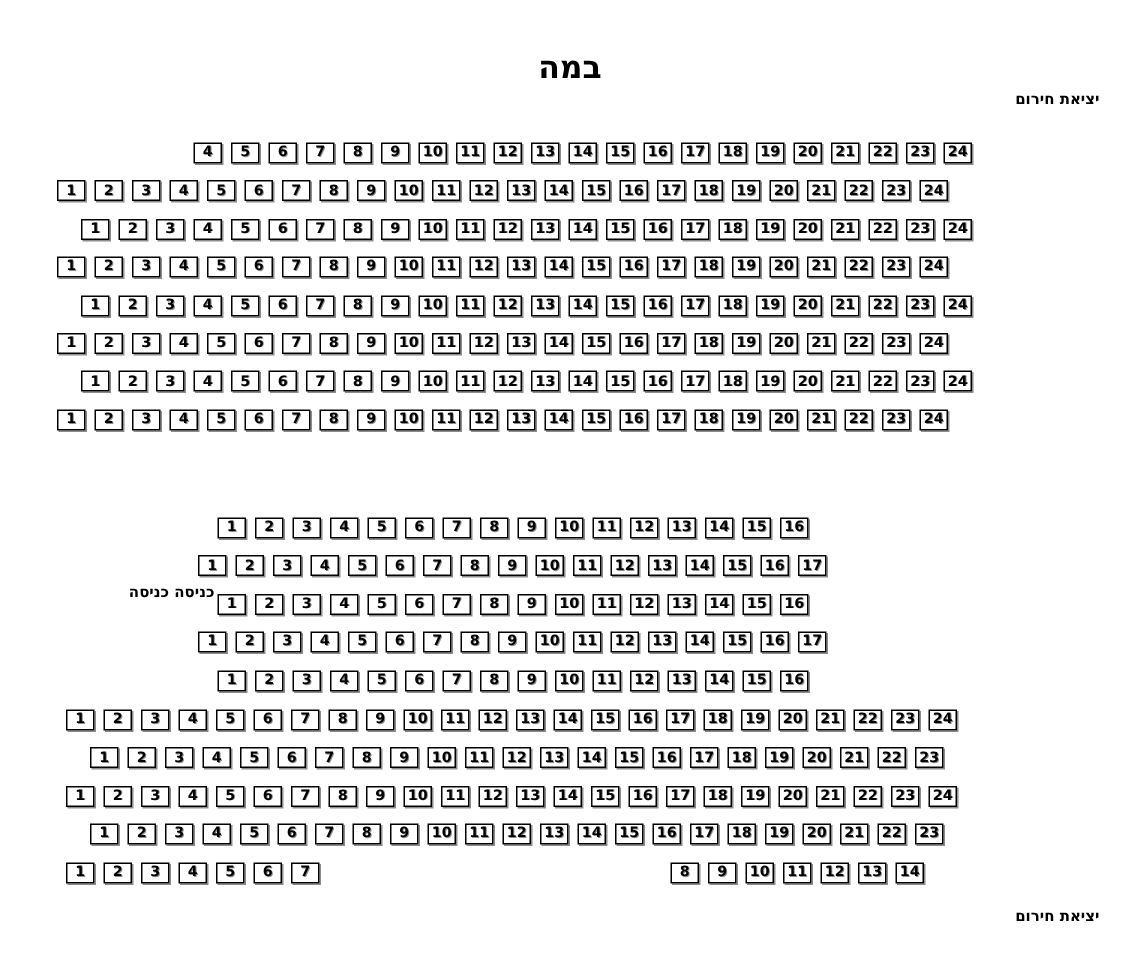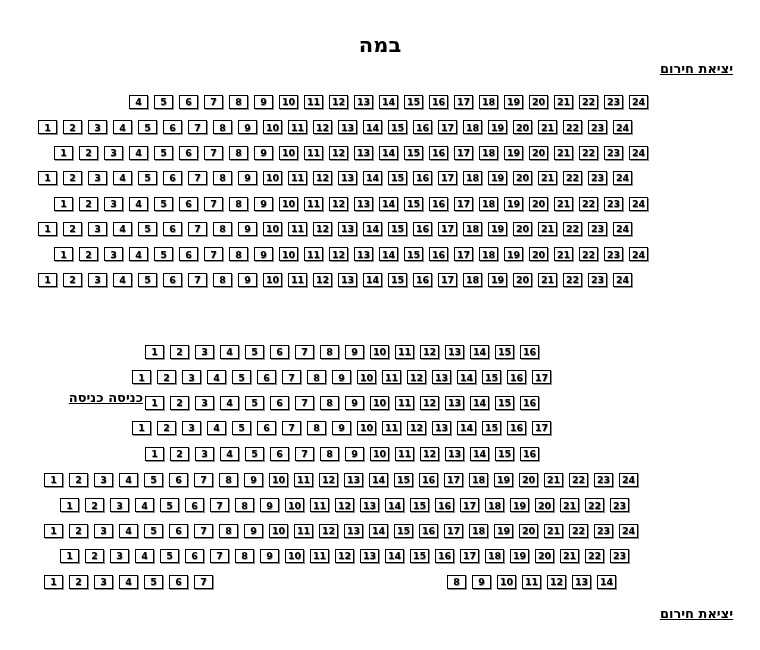--- a/index.html
+++ b/index.html
@@ -17,25 +17,24 @@
     top: 33px;
     left: 0;
     width: 100%;
     text-align: center;
     font-size: 21px;
     font-weight: bold;
     direction: rtl;
   }
   .side-label {
     position: absolute;
-    font-size: 13px;
+    font-size: 10px;
     font-weight: bold;
     white-space: nowrap;
     direction: rtl;
-    text-decoration: underline;
   }
   .exit-top    { top: 61px;  right: 27px; }
   .exit-bottom { top: 606px; right: 27px; }
   .entrance    { top: 390px; right: 617px; }
   .seat-row {
     position: absolute;
     display: flex;
     gap: 6px;
   }
   .seat {

